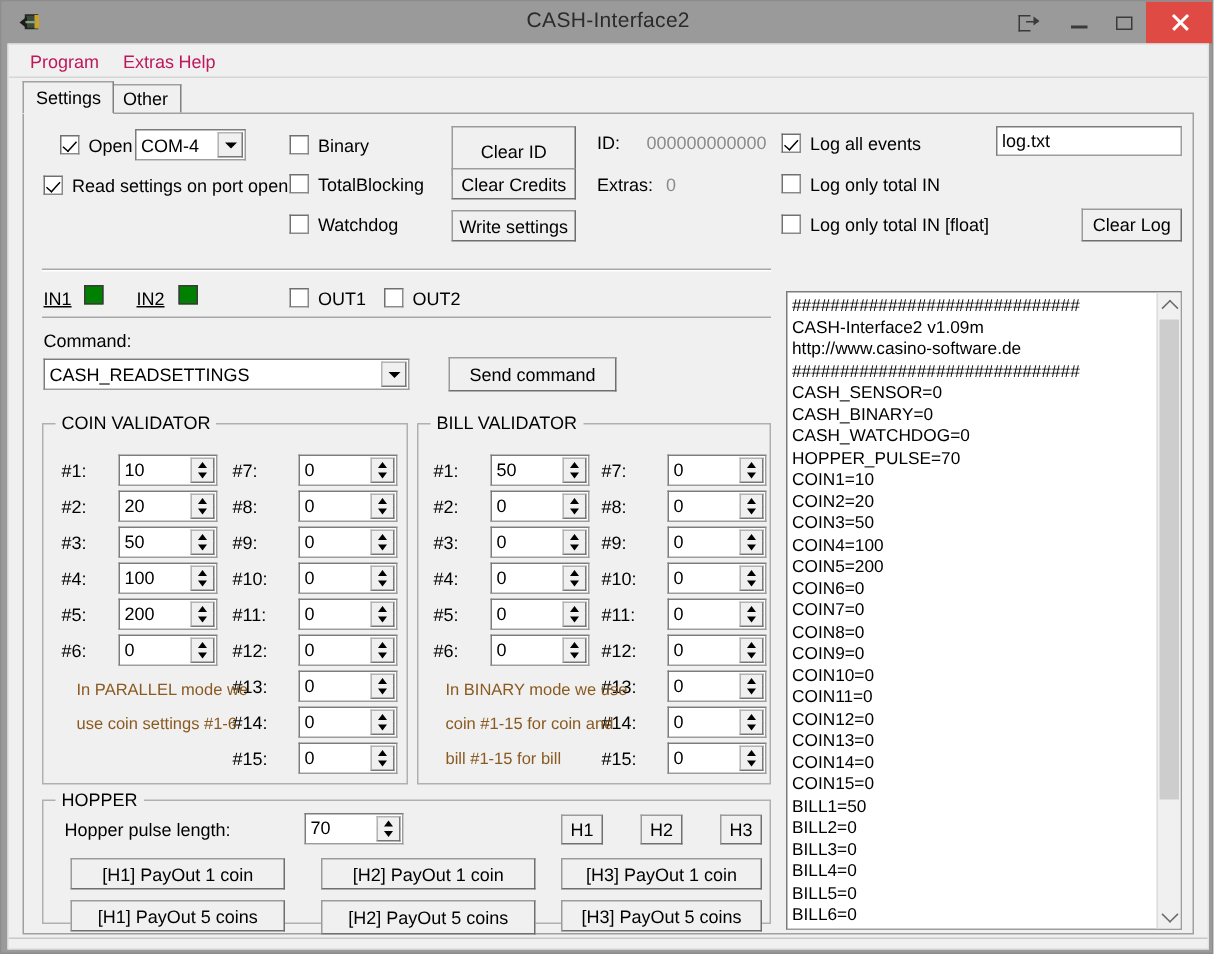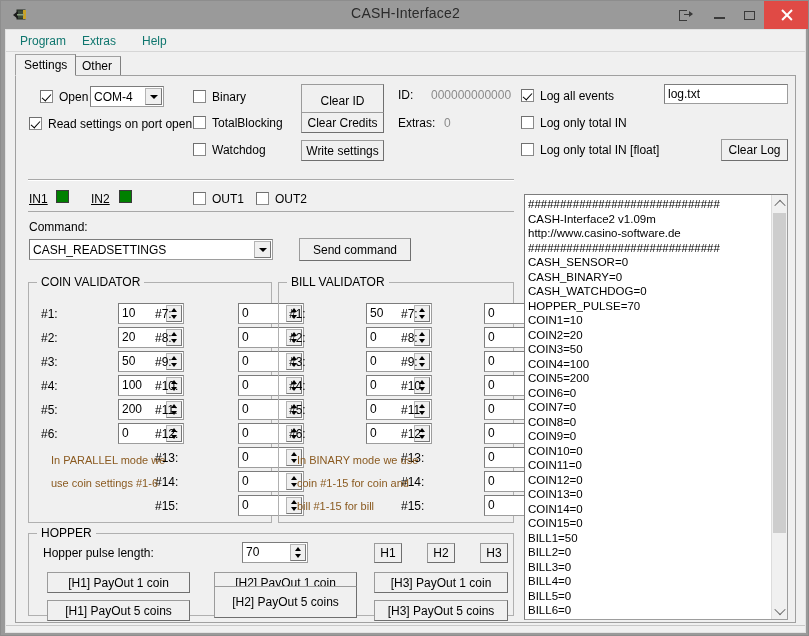--- a/index.html
+++ b/index.html
@@ -107,21 +107,21 @@
     position: absolute;
     left: 0; top: 0;
     width: 799px; height: 21px;
     background: #f0f0f0;
     border-bottom: 1px solid #d6d6d6;
   }
   .menu-item {
     position: absolute;
     top: 3px;
     font-size: 12px;
-    color: #0f766e;
+    color: #be185d;
     padding: 1px 6px;
   }
   
   #tabstrip {
     position: absolute;
     left: 9px; top: 24px;
     width: 781px; height: 22px;
   }
   .tab {
     position: absolute;
@@ -255,21 +255,20 @@
   }
   
   .spin {
     position: absolute;
     width: 66px; height: 21px;
     box-sizing: border-box;
     background: #fff;
     border: 1px solid #9d9d9d;
     border-top-color: #7c7c7c;
     border-left-color: #7c7c7c;
-    margin-left: 39px;
   }
   .spin .val {
     position: absolute;
     left: 3px; top: 2px;
     font-size: 12px;
     color: #000;
   }
   .spin .sbtns {
     position: absolute;
     right: 1px; top: 1px; bottom: 1px;
@@ -426,21 +425,21 @@
         <div class="glyph-close-w2" style="top:6px;"></div>
       </div>
     </div>
   </div>
 
   <div id="client">
 
     <div id="menubar">
       <div class="menu-item" style="left:8px;">Program</div>
       <div class="menu-item" style="left:70px;">Extras</div>
-      <div class="menu-item" style="left:130px;">Help</div>
+      <div class="menu-item" style="left:107px;">Help</div>
     </div>
 
     <div id="tabstrip">
       <div class="tab active" style="left:0px;">Settings</div>
       <div class="tab" style="left:58px;">Other</div>
     </div>
 
     <div id="tabpanel">
 
       <div class="chk" style="left:24px; top:13px;">
@@ -984,21 +983,21 @@
 
         <div class="btn" style="left:345px; top:9px; width:28px; height:20px;">H1</div>
         <div class="btn" style="left:398px; top:9px; width:28px; height:20px;">H2</div>
         <div class="btn" style="left:451px; top:9px; width:28px; height:20px;">H3</div>
 
         <div class="btn" style="left:18px;  top:38px; width:143px; height:21px;">[H1] PayOut 1 coin</div>
         <div class="btn" style="left:185px; top:38px; width:143px; height:21px;">[H2] PayOut 1 coin</div>
         <div class="btn" style="left:345px; top:38px; width:134px; height:21px;">[H3] PayOut 1 coin</div>
 
         <div class="btn" style="left:18px;  top:66px; width:143px; height:21px;">[H1] PayOut 5 coins</div>
-        <div class="btn" style="left:185px; top:52px; width:143px; height:32px;">[H2] PayOut 5 coins</div>
+        <div class="btn" style="left:185px; top:66px; width:143px; height:23px;">[H2] PayOut 5 coins</div>
         <div class="btn" style="left:345px; top:66px; width:134px; height:21px;">[H3] PayOut 5 coins</div>
       </div>
 
       <div id="logbox">
         <div id="logtext">##############################
 CASH-Interface2 v1.09m
 http://www.casino-software.de
 ##############################
 CASH_SENSOR=0
 CASH_BINARY=0

